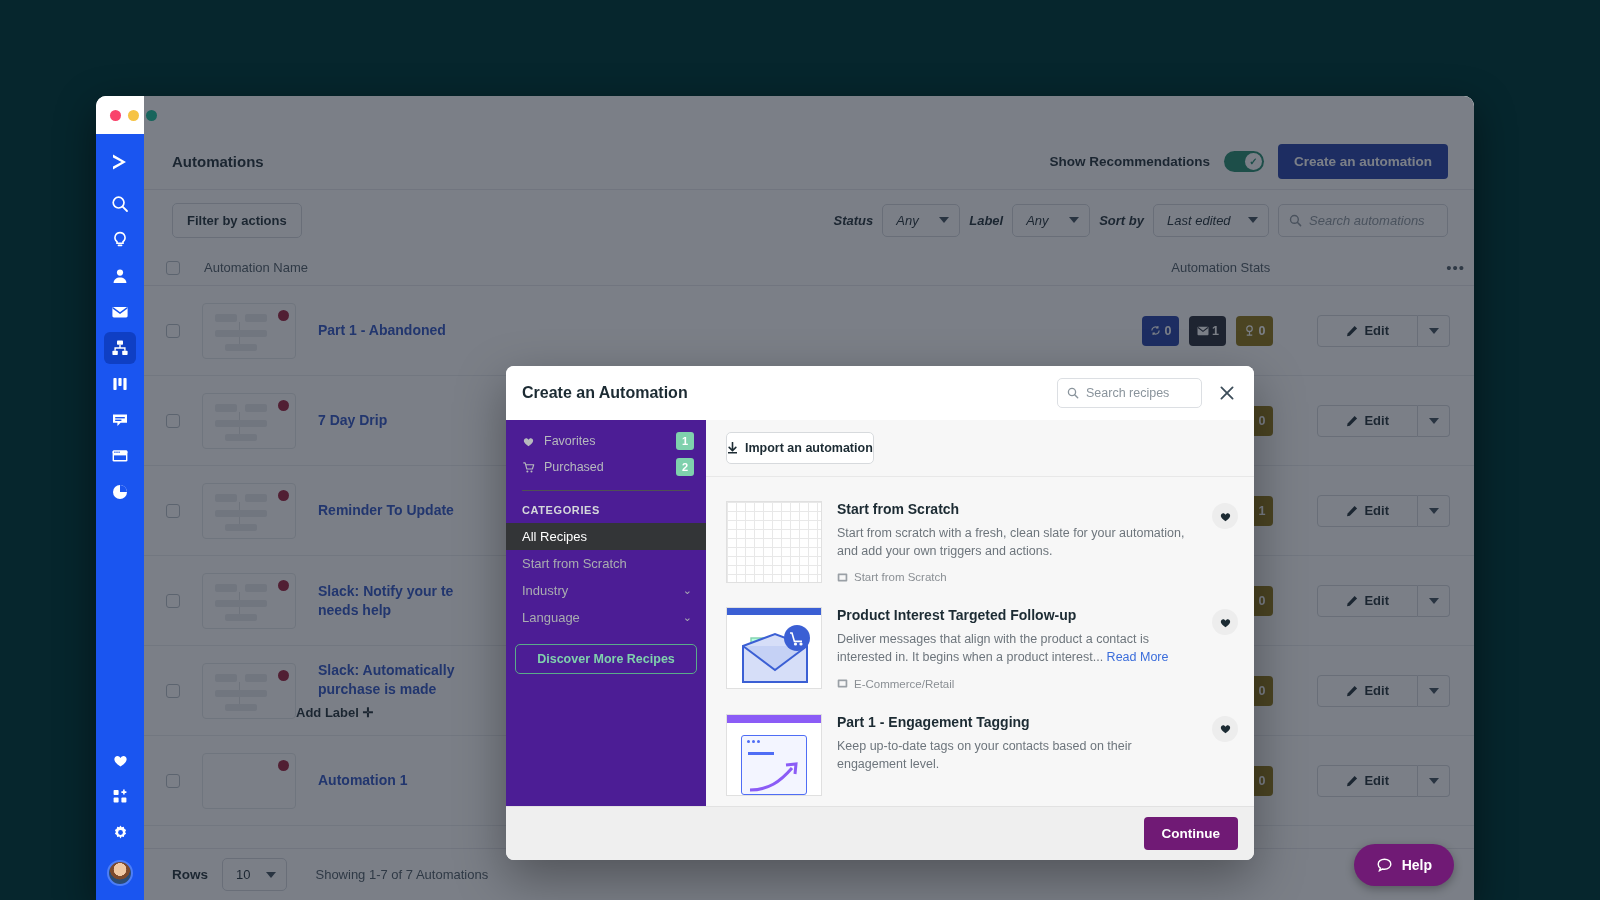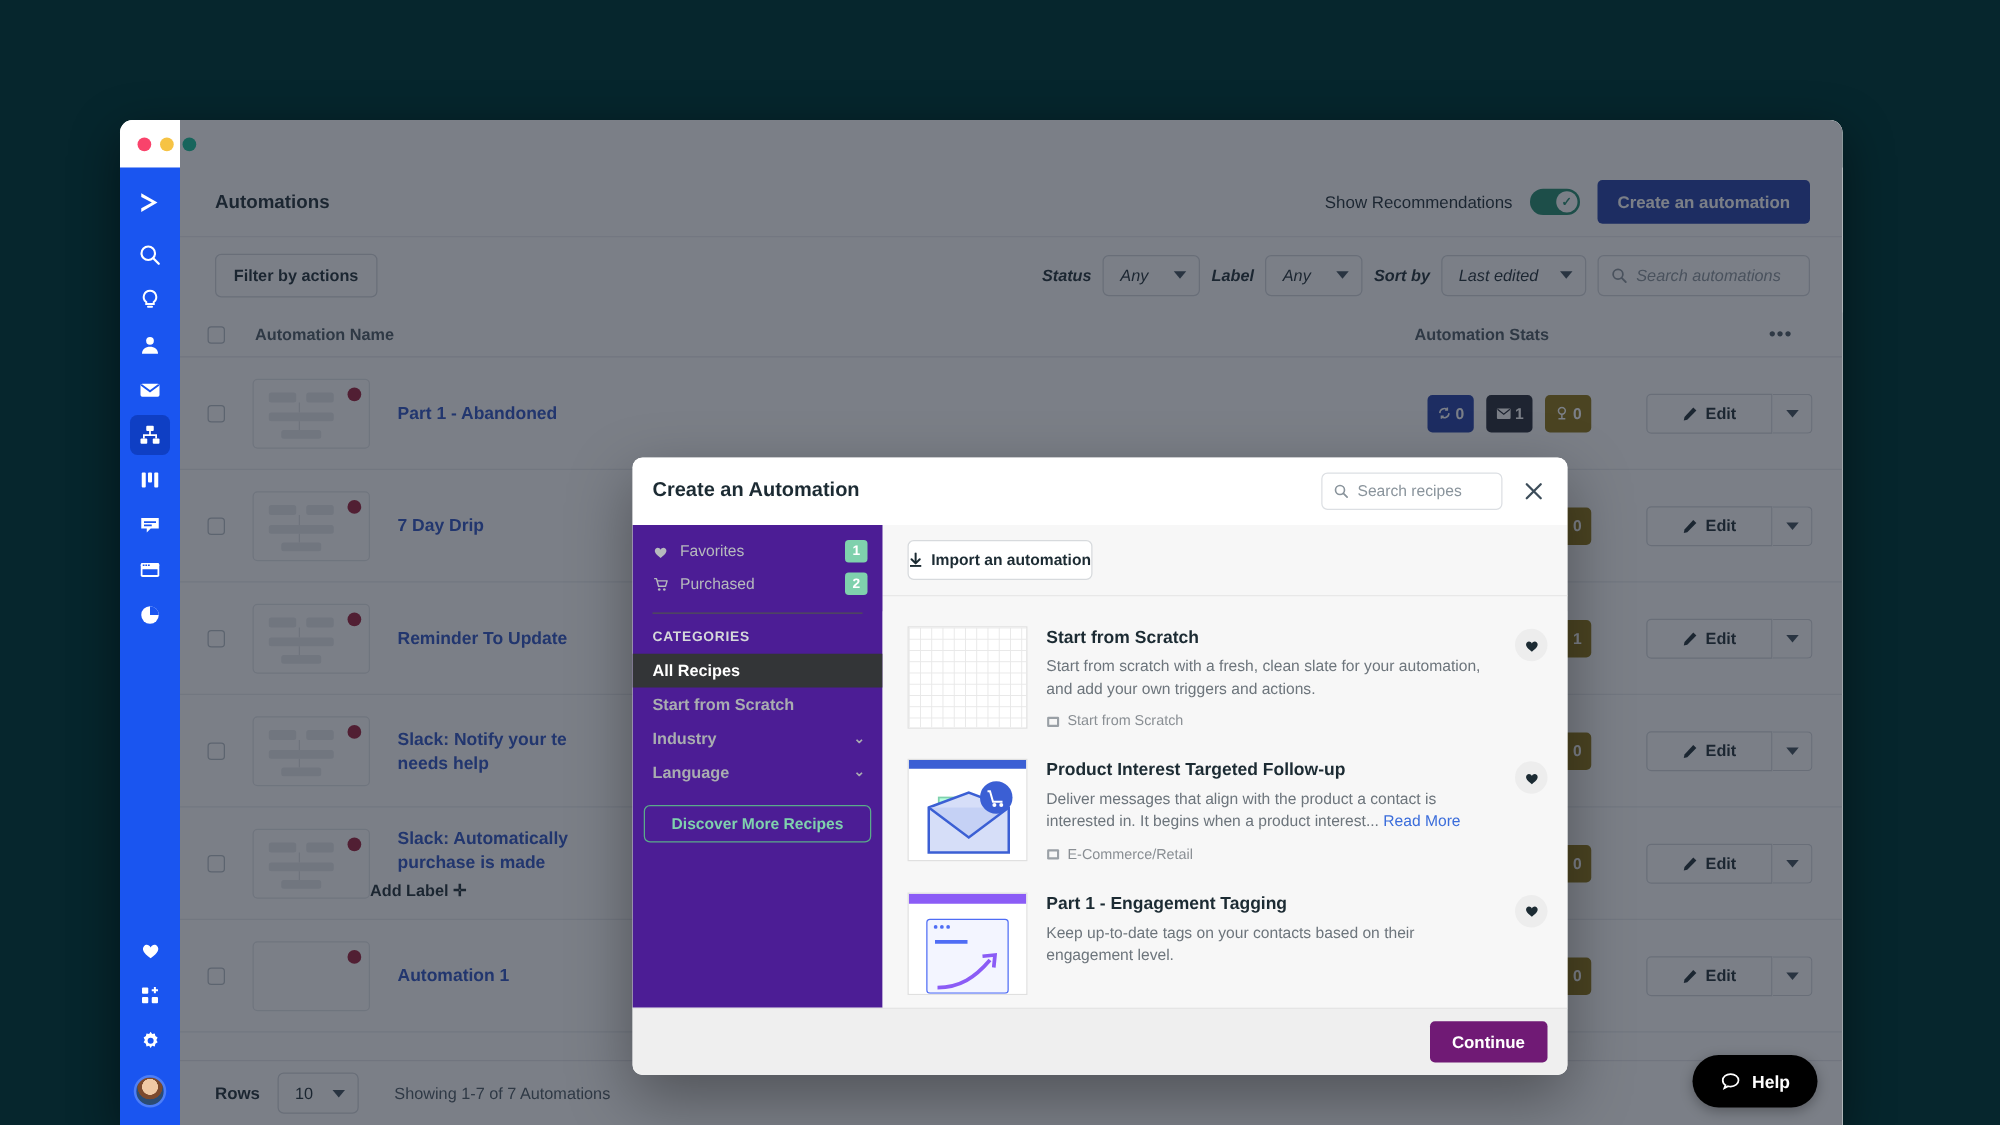--- a/index.html
+++ b/index.html
@@ -50,21 +50,21 @@
 
   
   .content { flex:1; display:flex; flex-direction:column; min-width:0; background:#fff; position:relative; }
 
   .topbar {
     height: 56px; display:flex; align-items:center; padding: 0 26px 0 28px;
     border-bottom: 1px solid #e6e8eb; background:#fff; flex:0 0 56px;
   }
   .page-title { font-size: 15px; font-weight: bold; color:#1c2b33; }
   .topbar-right { margin-left:auto; display:flex; align-items:center; gap:14px; }
-  .reco-label { font-size: 13.5px; font-weight:normal; color:#1c2b33; }
+  .reco-label { font-size: 13.5px; font-weight:bold; color:#1c2b33; }
   .toggle {
     width: 40px; height:21px; border-radius:11px; background:#1f8a6d; position:relative; display:flex; align-items:center;
   }
   .toggle .knob {
     position:absolute; right:2px; width:17px; height:17px; border-radius:50%; background:#fff;
     display:flex; align-items:center; justify-content:center; color:#1f8a6d; font-size:10px; font-weight:bold;
   }
   .btn-primary {
     background:#1f3da8; color:#fff; font-size:13.5px; font-weight:bold;
     padding: 10px 16px; border-radius:4px; border:none; cursor:pointer;
@@ -88,22 +88,22 @@
   .select.wide { min-width: 116px; }
   .caret { width:0;height:0;border-left:5px solid transparent;border-right:5px solid transparent;border-top:6px solid #3d4d5a; margin-left:auto; }
   .search-box {
     border:1px solid #d3d7dc; background:#fff; border-radius:5px; height:33px; width:170px;
     display:flex; align-items:center; gap:7px; padding: 0 10px; color:#8a949c; font-size:13px;
   }
 
   
   .table { flex:1; display:flex; flex-direction:column; min-height:0; overflow:hidden; }
   .thead {
-    display:flex; align-items:center; height:36px; padding: 0 40px 0 22px;
-    border-bottom: 1px solid #e6e8eb; font-size:13px; font-weight:bold; color:#4a5963;
+    display:flex; align-items:center; height:36px; padding: 0 9px 0 22px;
+    border-bottom: 1px solid #e6e8eb; font-size:13px; font-weight:normal; color:#4a5963;
   }
   .cb { width: 14px; height:14px; border:1px solid #b6bec5; border-radius:3px; background:#fff; flex:0 0 14px; }
   .th-name { margin-left: 24px; }
   .th-stats { margin-left:auto; margin-right: 176px; }
   .dots-icon { font-size:15px; letter-spacing:1px; color:#4a5963; }
 
   .row {
     display:flex; align-items:center; padding: 0 24px 0 22px;
     border-bottom:1px solid #eaecef; min-height: 90px;
   }
@@ -148,21 +148,21 @@
   }
   .rows-label { font-size:13.5px; font-weight:bold; color:#1c2b33; }
   .showing { font-size:13px; color:#4a5963; margin-left: 14px; }
 
   
   .scrim { position:absolute; left:48px; top:0; right:0; bottom:0; background:rgba(28,35,48,.58); z-index:40; }
 
   
   .help-widget {
     position:absolute; right: 20px; bottom: 14px; z-index:60;
-    background:#000000; color:#fff; border-radius:22px; height:42px;
+    background:#701a75; color:#fff; border-radius:22px; height:42px;
     display:flex; align-items:center; gap:9px; padding: 0 22px;
     font-size:14px; font-weight:bold; cursor:pointer;
     box-shadow: 0 3px 10px rgba(0,0,0,.3);
   }
 
   
   .modal {
     position:absolute; left: 410px; top: 270px; width: 748px; height: 494px;
     background:#fff; border-radius:8px; z-index:50; overflow:hidden;
     display:flex; flex-direction:column;
@@ -190,21 +190,21 @@
   }
   .m-badge {
     margin-left:auto; background:#7fd1ad; color:#fff; border-radius:3px;
     min-width:18px; height:18px; font-size:11px; font-weight:bold;
     display:flex; align-items:center; justify-content:center; padding: 0 4px;
   }
   .m-divider { height:1px; background:#4f5153; margin: 10px 16px 0 16px; }
   .m-cat-head { font-size:11px; font-weight:bold; color:#d5d8da; letter-spacing:.6px; padding: 13px 16px 7px 16px; }
   .m-cat {
     display:flex; align-items:center; height:27px; padding: 0 14px 0 16px;
-    font-size:13px; font-weight:bold; color:#a9adb0; cursor:pointer;text-align:center;
+    font-size:13px; font-weight:normal; color:#a9adb0; cursor:pointer;text-align:center;
   }
   .m-cat.active { background:#333537; color:#fff; }
   .m-chev { margin-left:auto; color:#a9adb0; font-size:11px; }
   .discover {
     margin: 13px 9px 0 9px; border:1px solid #5aab8a; border-radius:5px;
     height:30px; display:flex; align-items:center; justify-content:center;
     color:#7fd1ad; font-size:12.5px; font-weight:bold; cursor:pointer;
   }
 
   .m-main { flex:1; display:flex; flex-direction:column; min-width:0; background:#f7f7f7; }

